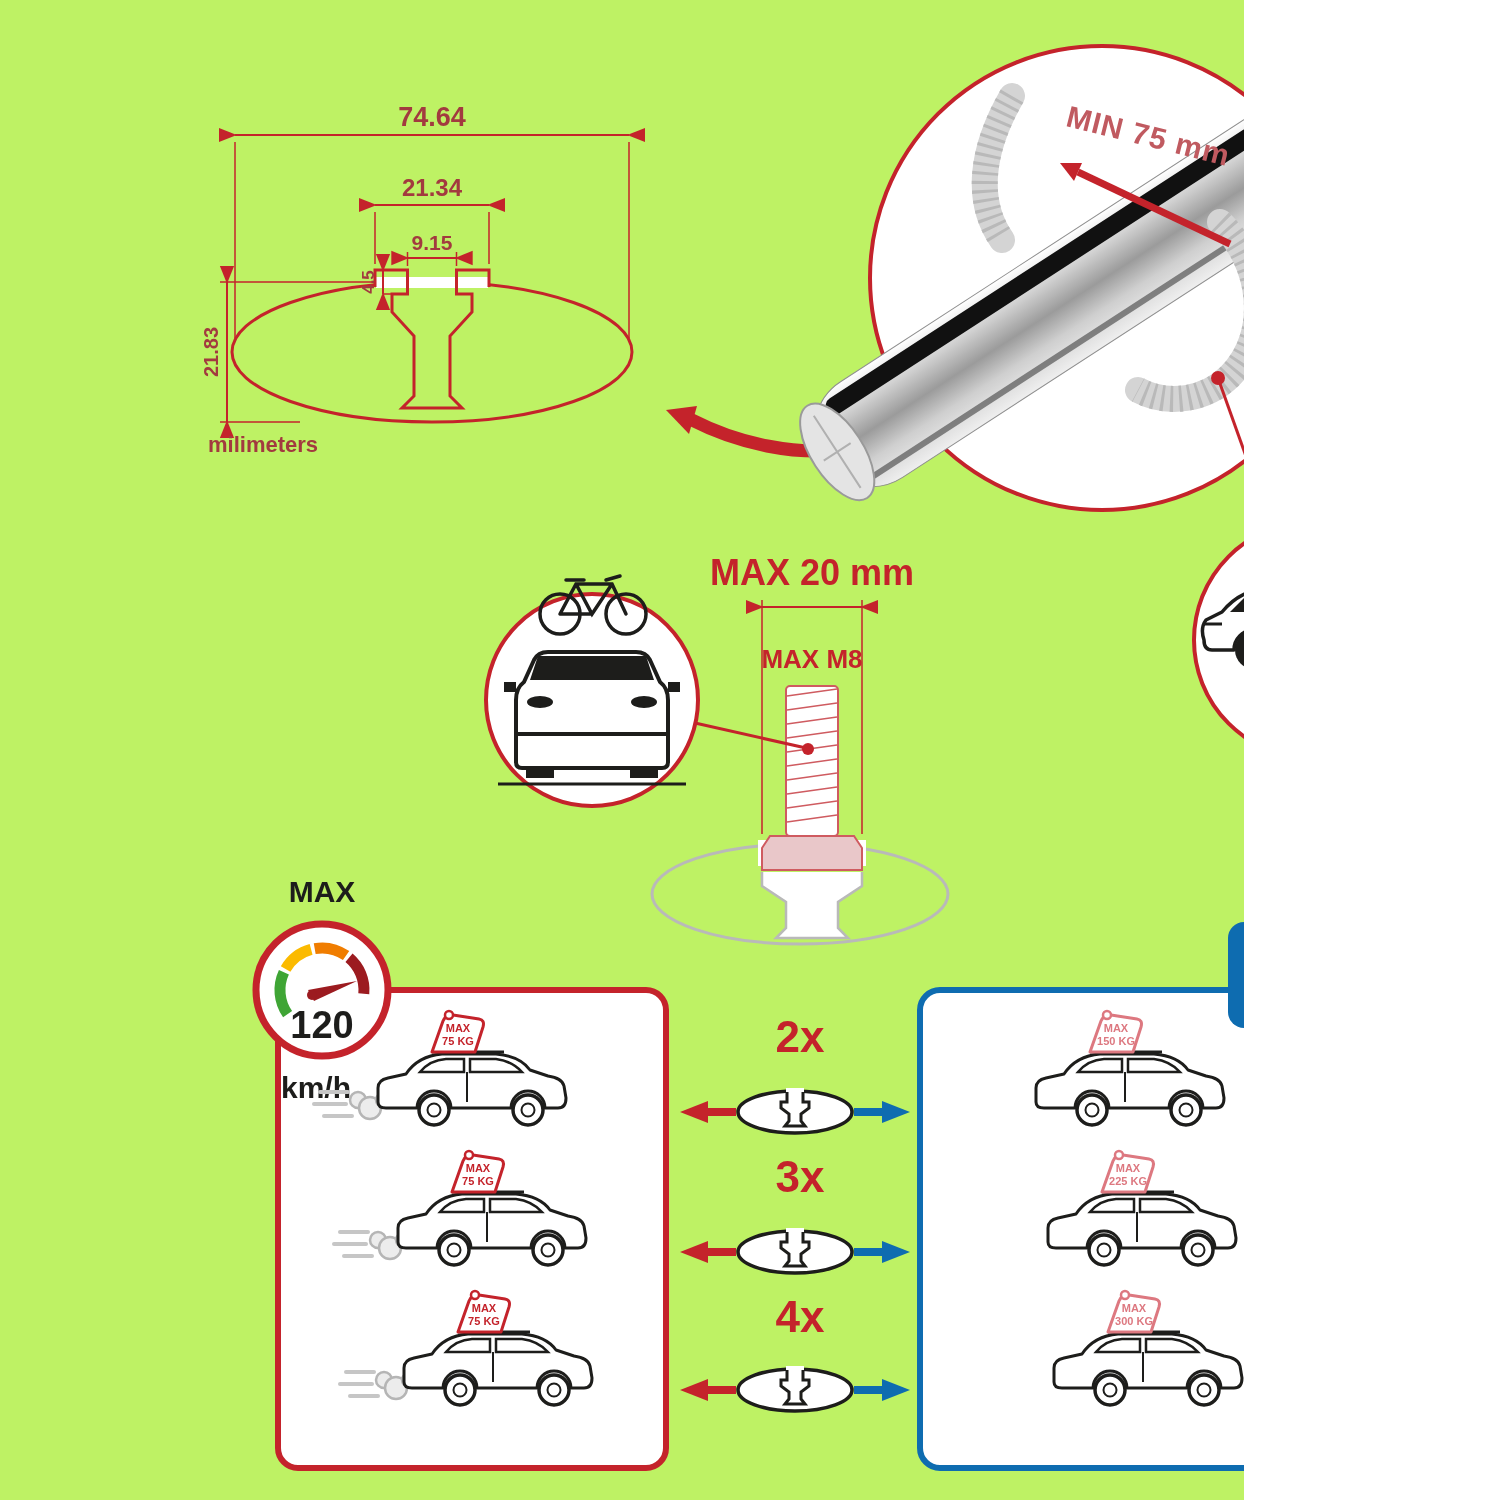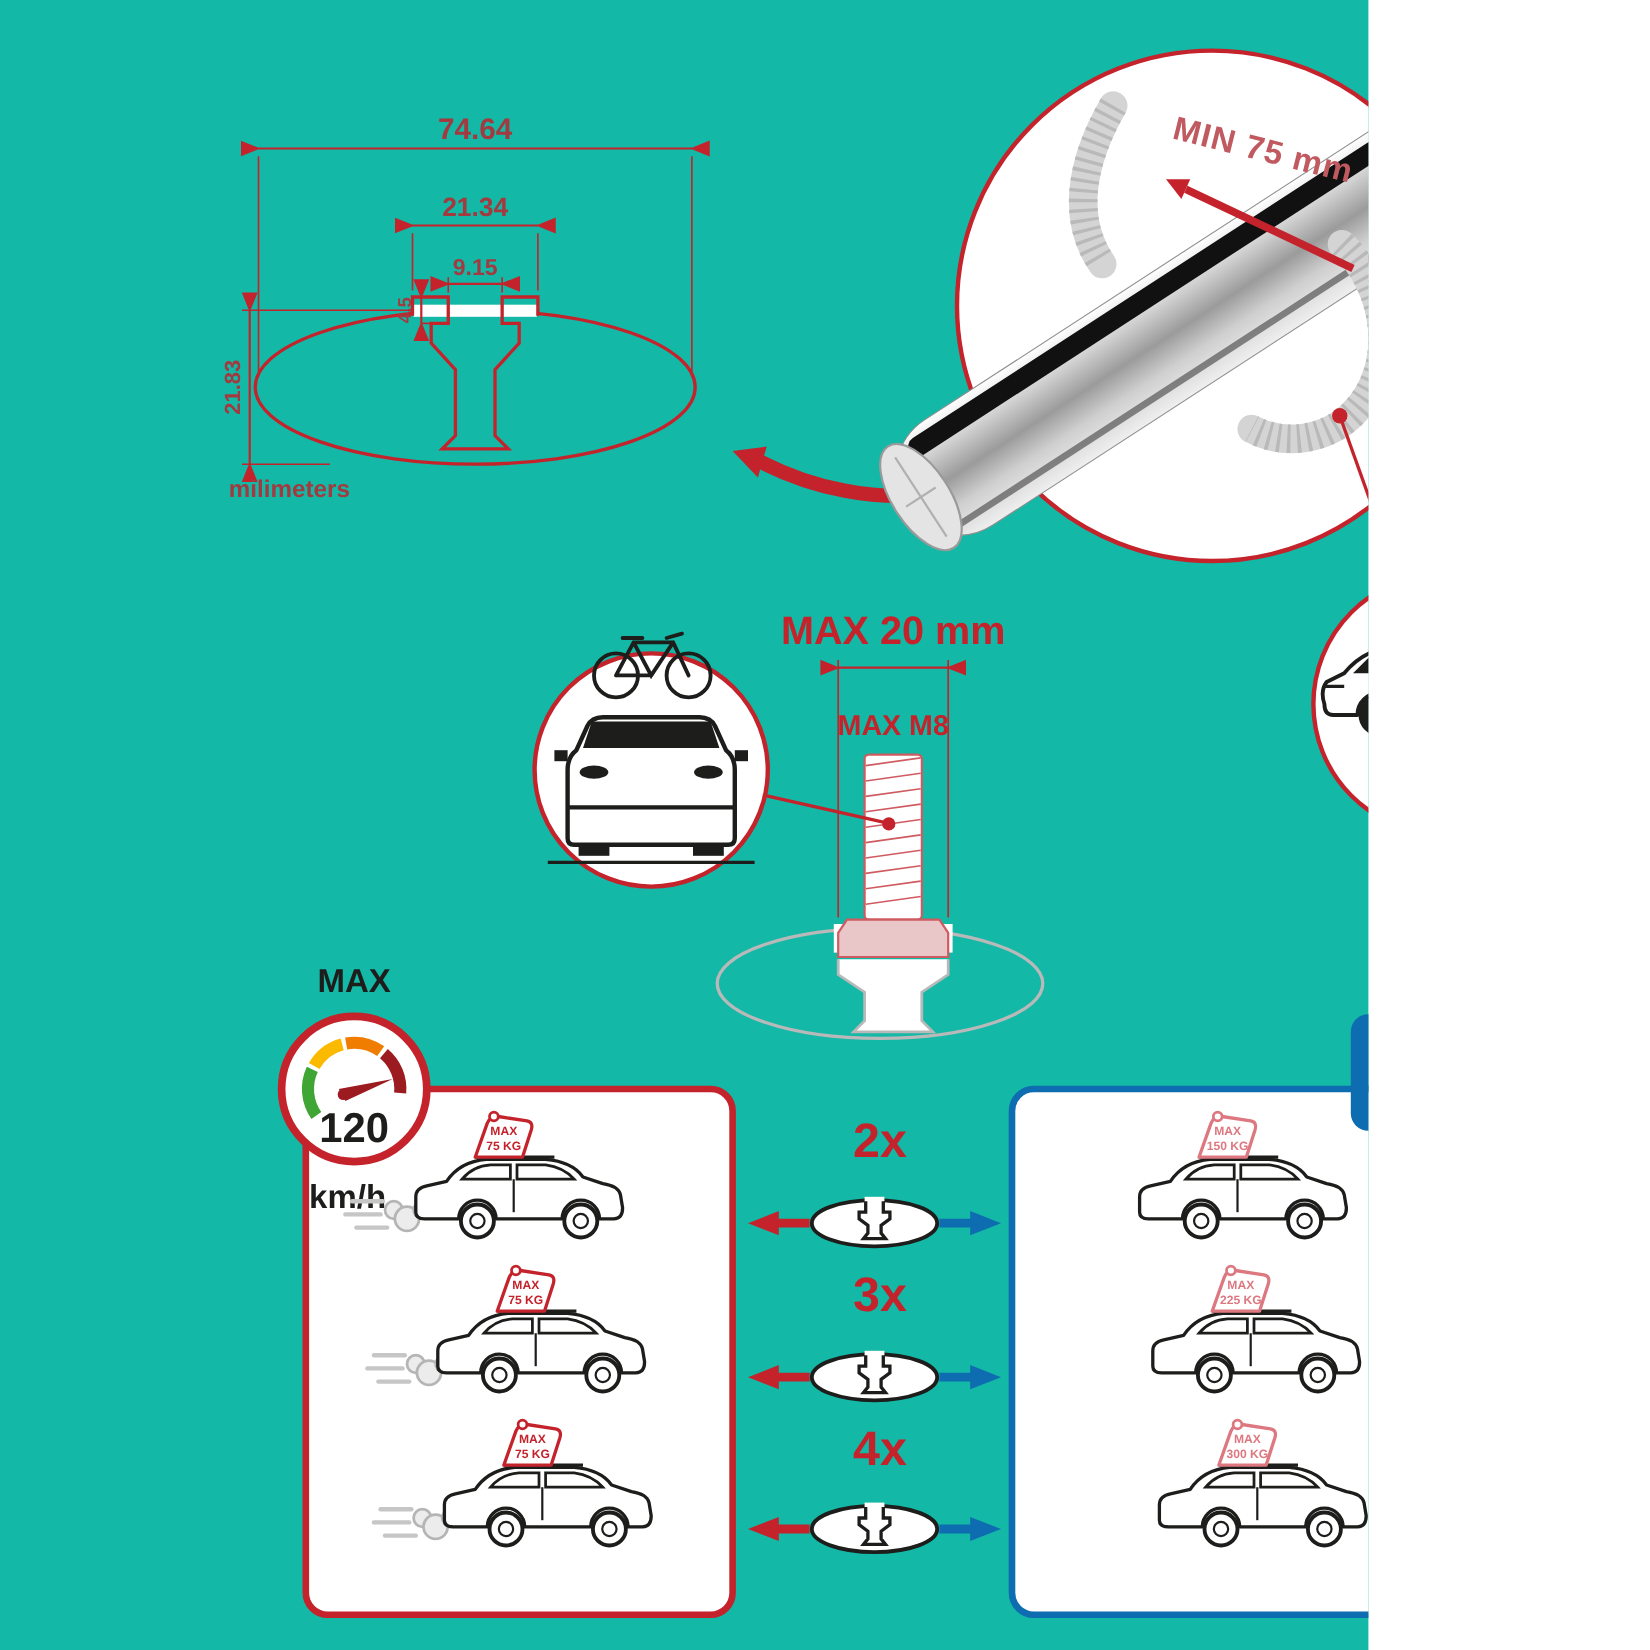--- a/index.html
+++ b/index.html
@@ -1,16 +1,16 @@
 <!DOCTYPE html>
 <html style="--red: #c4232b; --dimred: #a23a3f; --pink: #dd7880; --blue: #0e6cb0; --gray: #b5b5b5; --dark: #1d1d1b; --gauge_green: #3fa535; --gauge_yellow: #fbba00; --gauge_orange: #f07d00; --gauge_red: #9c1b20;"><head>
 <meta charset="utf-8">
 <style>
   body{margin:0;background:#fff}
-  .canvas{position:relative;width:1244px;height:1500px;background:#14b8a6;font-family:"Liberation Sans",sans-serif;overflow:hidden}
+  .canvas{position:relative;width:1244px;height:1500px;background:#bef264;font-family:"Liberation Sans",sans-serif;overflow:hidden}
   svg{display:block}
   svg text{font-family:"Liberation Sans",sans-serif}
   .dim-text{fill:#a23a3f;font-weight:700}
   .red-title{fill:#c4232b;font-weight:700}
   .min-text{fill:#c05a60;font-weight:700;letter-spacing:1px}
   .sign-text-red{fill:#c4232b;font-weight:700}
   .sign-text-pink{fill:#dd7880;font-weight:700}
   .mult-text{fill:#c4232b;font-weight:700}
   .speed-text{fill:#1d1d1b;font-weight:700}
   .park-text{fill:#ffffff;font-weight:700}

